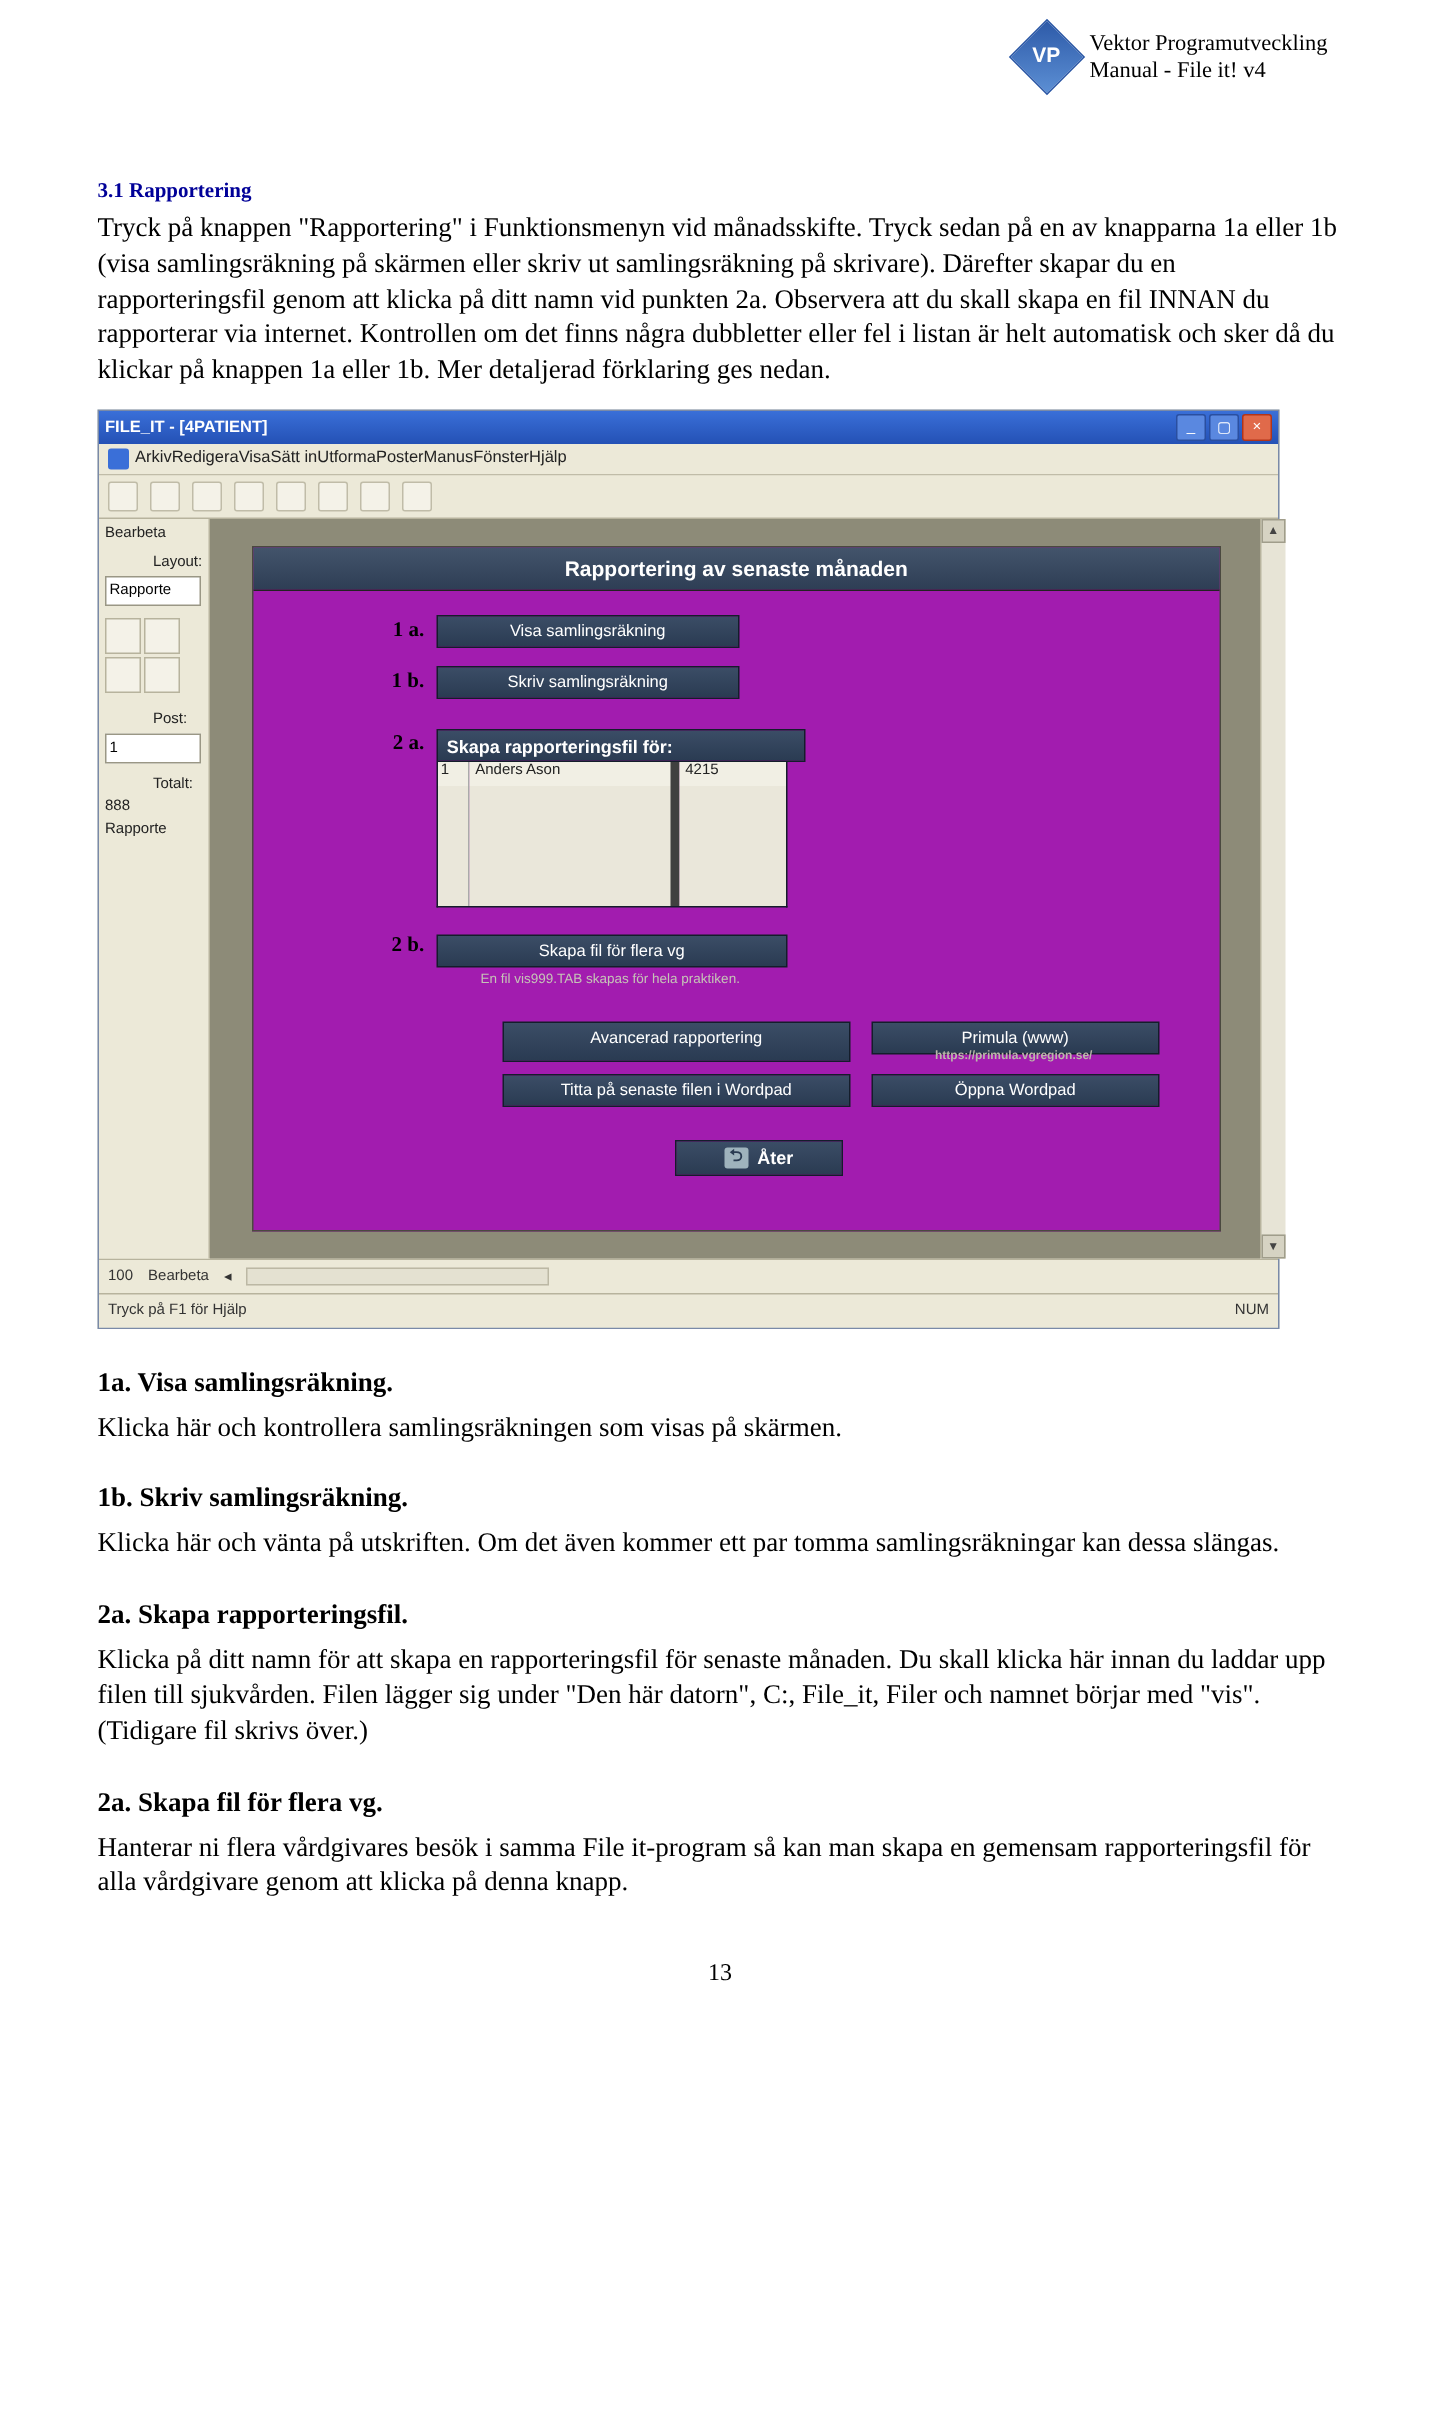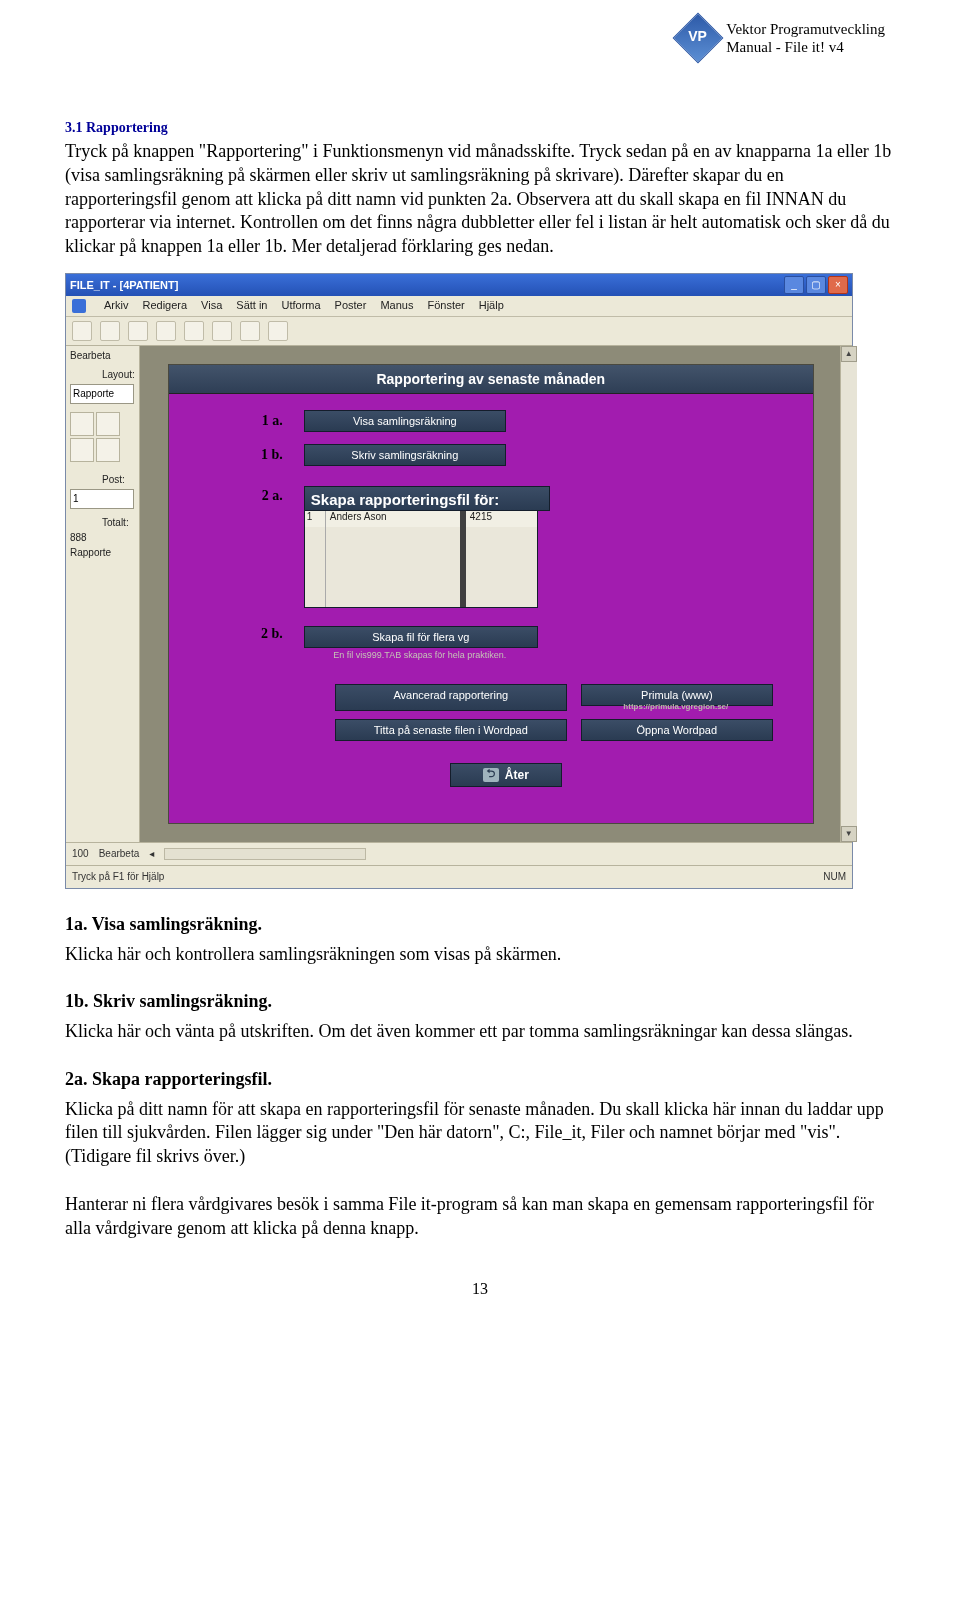--- a/index.html
+++ b/index.html
@@ -83,21 +83,21 @@
     color:#fff;
     display:flex;align-items:center;justify-content:center;
     font-size:10px;
     border-radius:2px;
   }
   .titlebar .wb.close { background:#e06a4a; border-color:#b33418; }
   .menubar {
     background:#ece9d8;
     padding:3px 6px;
     border-bottom:1px solid #c0bca8;
-    display:flex; gap:14px;
+    display:flex; 
     color:#222;
   }
   .menubar span { }
   .menubar .doticon {
     width:14px;height:14px;background:#3a6fd8;border-radius:2px;
     display:inline-block;margin-right:4px;vertical-align:middle;
   }
   .toolbar {
     background:#ece9d8;
     padding:4px 6px;
@@ -159,21 +159,21 @@
     text-align:center;
     font-weight:bold;
     font-size:14px;
     padding:6px 0;
     border-bottom:1px solid #222;
   }
   .panel-body {
     padding:16px 40px 14px 70px;
   }
   .rowlbl {
-    display:flex;align-items:center;gap:21px;margin-bottom:12px;
+    display:flex;align-items:center;gap:8px;margin-bottom:12px;
   }
   .rowlbl .n {
     width:44px;text-align:right;
     font-weight:bold;color:#000;font-size:14px;
     font-family:"Times New Roman",serif;
   }
   .navybtn {
     background:linear-gradient(#3b4d66,#2a3b52);
     color:#fff;
     border:1px solid #141d2b;
@@ -183,21 +183,21 @@
     width:200px;
   }
   .navybtn.wide { width:232px; }
   .listbox {
     background:linear-gradient(#3b4d66,#2a3b52);
     border:1px solid #141d2b;
     color:#fff;
     width:232px;
     padding:4px 6px 2px 6px;
     font-weight:bold;
-    font-size:15px;
+    font-size:12px;
   }
   .listrows {
     border:1px solid #141d2b;border-top:none;
     width:232px;
   }
   .listrows .lr {
     display:flex;height:16px;
     font-size:10px;color:#222;
   }
   .listrows .lr .c1 { width:18px;background:#f1efe4;border-right:1px solid #aaa;padding-left:2px; }
@@ -408,17 +408,18 @@
   </div>
   <div class="sect-sub">
     <p class="body"><span class="strong">1b. Skriv samlingsräkning.</span></p>
     <p class="body">Klicka här och vänta på utskriften. Om det även kommer ett par tomma samlingsräkningar kan dessa slängas.</p>
   </div>
   <div class="sect-sub">
     <p class="body"><span class="strong">2a. Skapa rapporteringsfil.</span></p>
     <p class="body">Klicka på ditt namn för att skapa en rapporteringsfil för senaste månaden. Du skall klicka här innan du laddar upp filen till sjukvården. Filen lägger sig under "Den här datorn", C:, File_it, Filer och namnet börjar med "vis". (Tidigare fil skrivs över.)</p>
   </div>
   <div class="sect-sub">
+    <p class="body"><span class="strong">2a. Skapa fil för flera vg.</span></p>
     <p class="body">Hanterar ni flera vårdgivares besök i samma File it-program så kan man skapa en gemensam rapporteringsfil för alla vårdgivare genom att klicka på denna knapp.</p>
   </div>
 
   <div class="pagenum">13</div>
 </div>
 
 </body></html>

